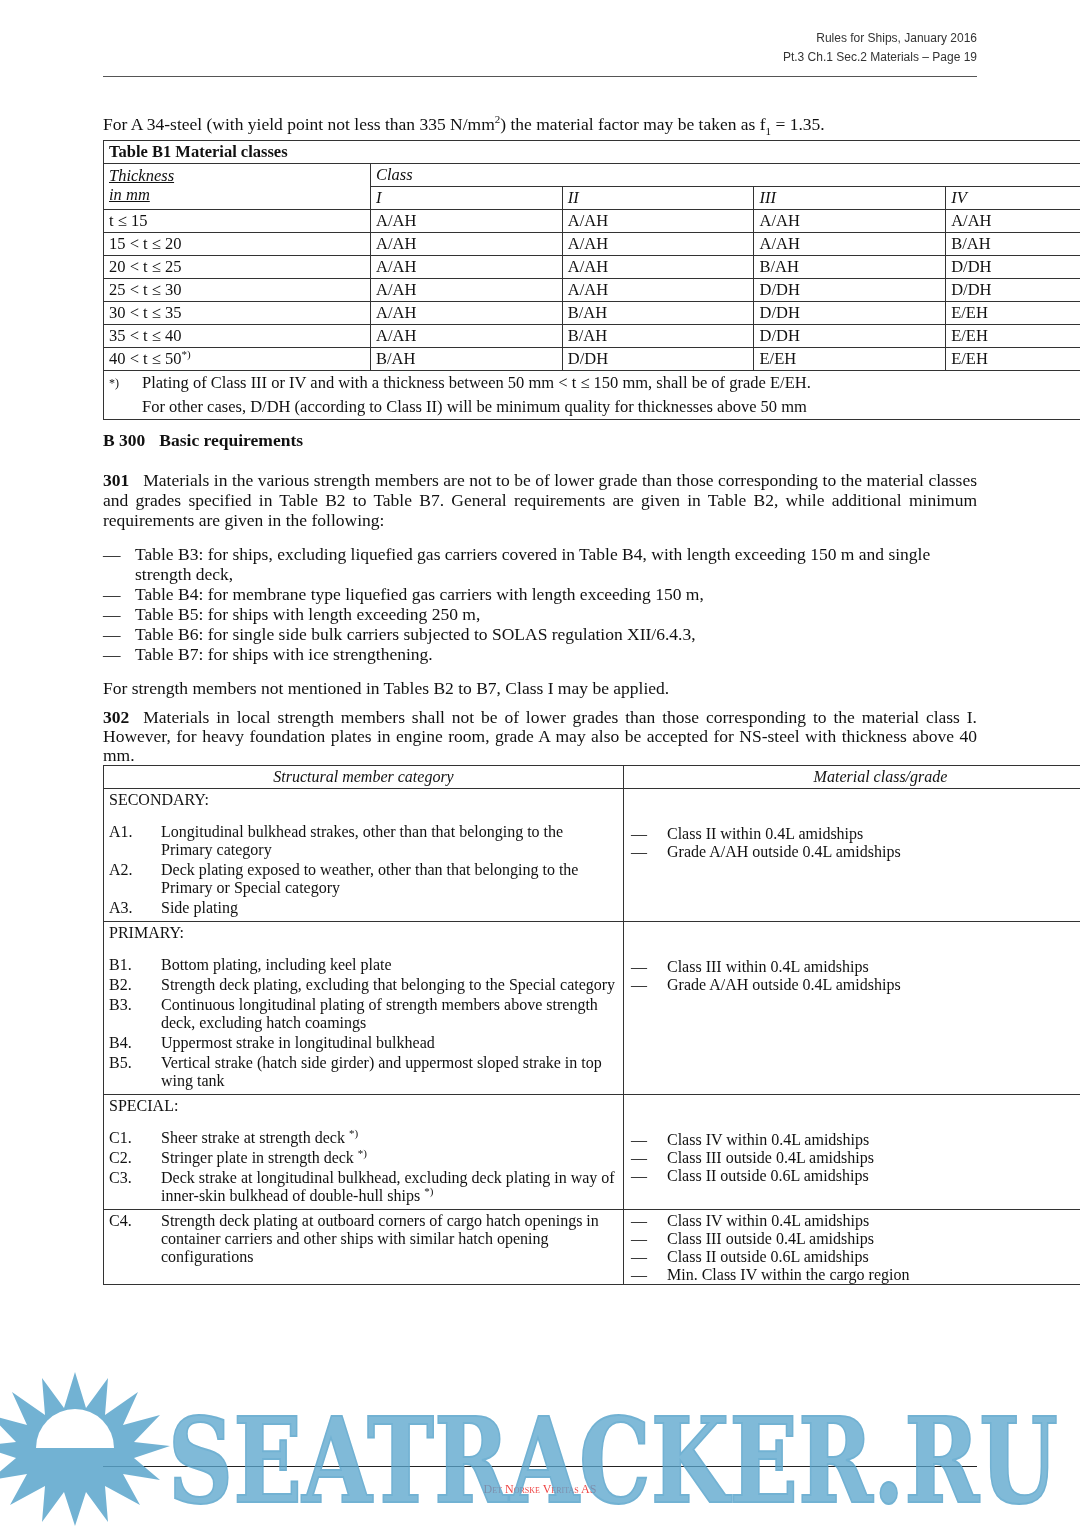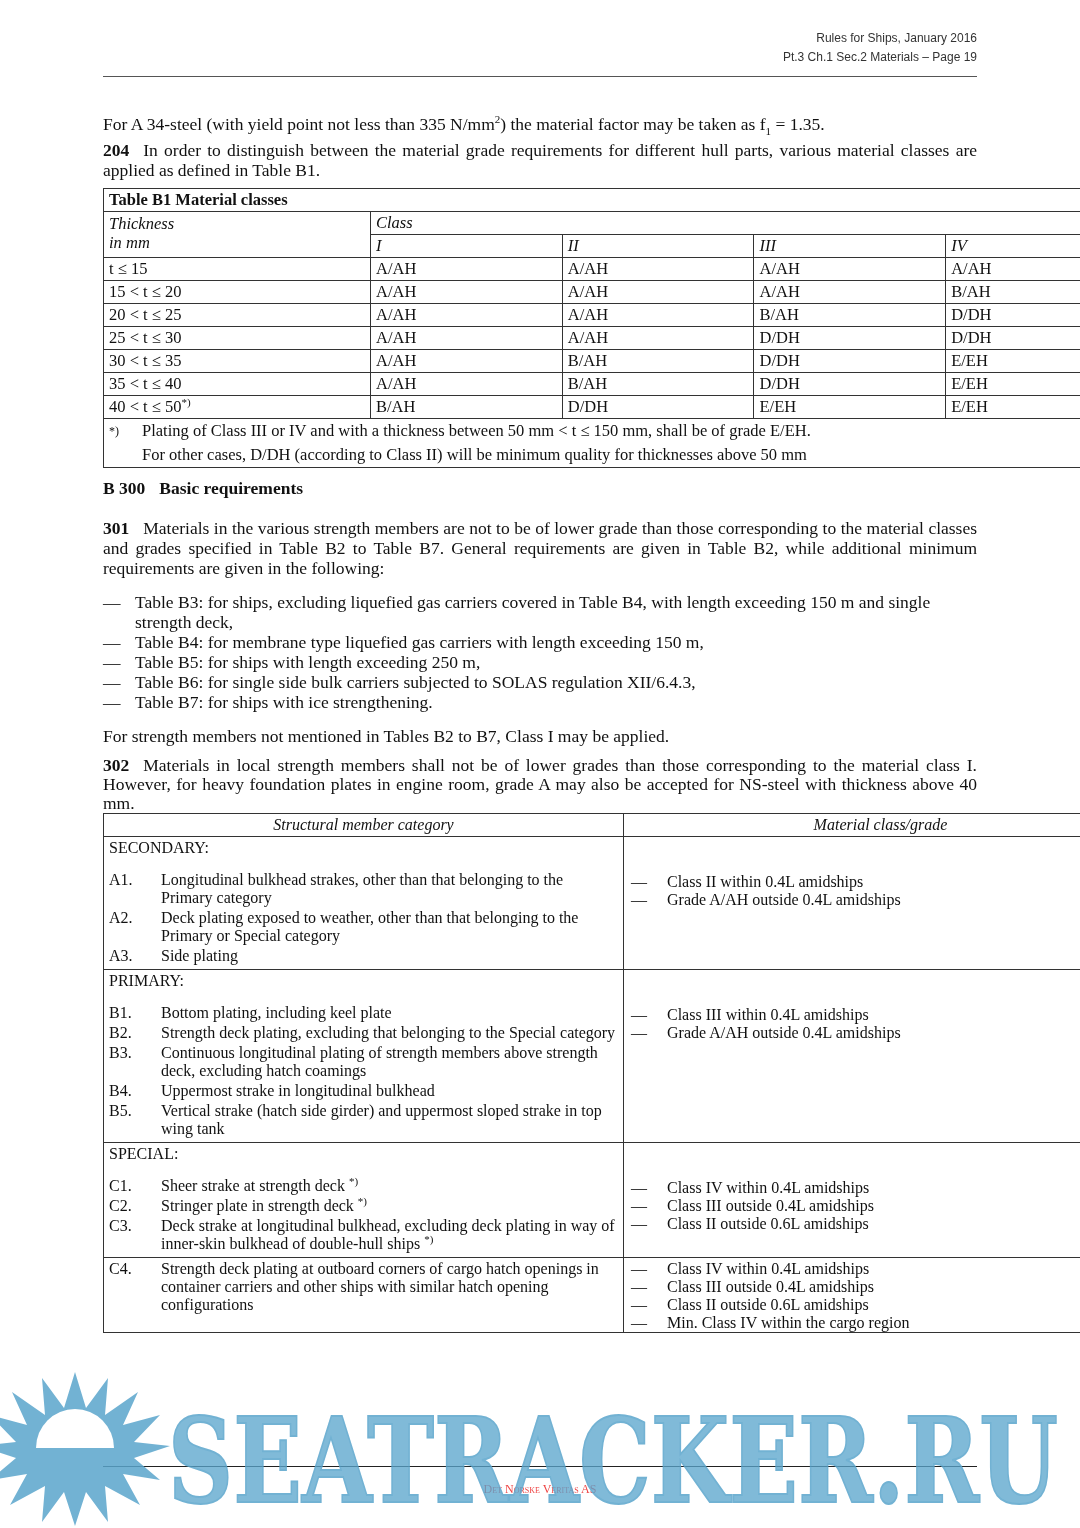--- a/index.html
+++ b/index.html
@@ -47,32 +47,29 @@
   <div>Pt.3 Ch.1 Sec.2 Materials  –  Page 19</div>
 </div>
 <div class="header-rule"></div>
 
 <div class="content">
 
   <p class="para" style="margin-bottom:6px;">
     <span>For A 34-steel (with yield point not less than 335 N/mm</span><sup>2</sup><span>) the material factor may be taken as f</span><sub>1</sub><span> = 1.35.</span>
   </p>
 
-  <p class="para">
-    <span class="num">204</span><span>In order to distinguish between the material grade requirements for different hull parts, various material classes are applied as defined in Table B1.</span>
-  </p>
 
 
   <table class="t1">
     <tbody>
         <tr>
       <td colspan="5" class="title">Table B1 Material classes</td>
     </tr>
     <tr>
-      <td rowspan="2" class="ital thick" style="width:256px;">
+      <td rowspan="2" class="ital thick" style="width:256px;text-decoration:underline;">
         <div>Thickness</div>
         <div>in mm</div>
       </td>
       <td colspan="4" class="ital">Class</td>
     </tr>
     <tr>
       <td class="ital">I</td>
       <td class="ital">II</td>
       <td class="ital">III</td>
       <td class="ital">IV</td>

